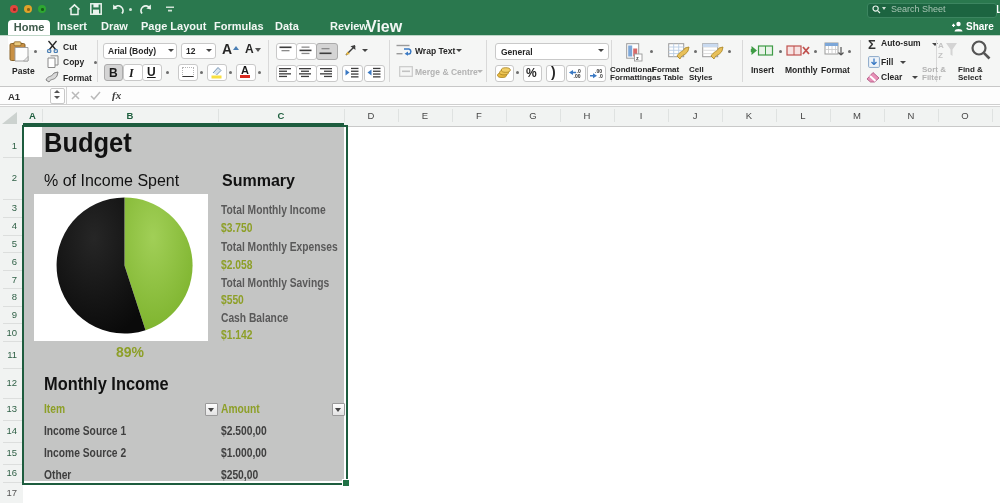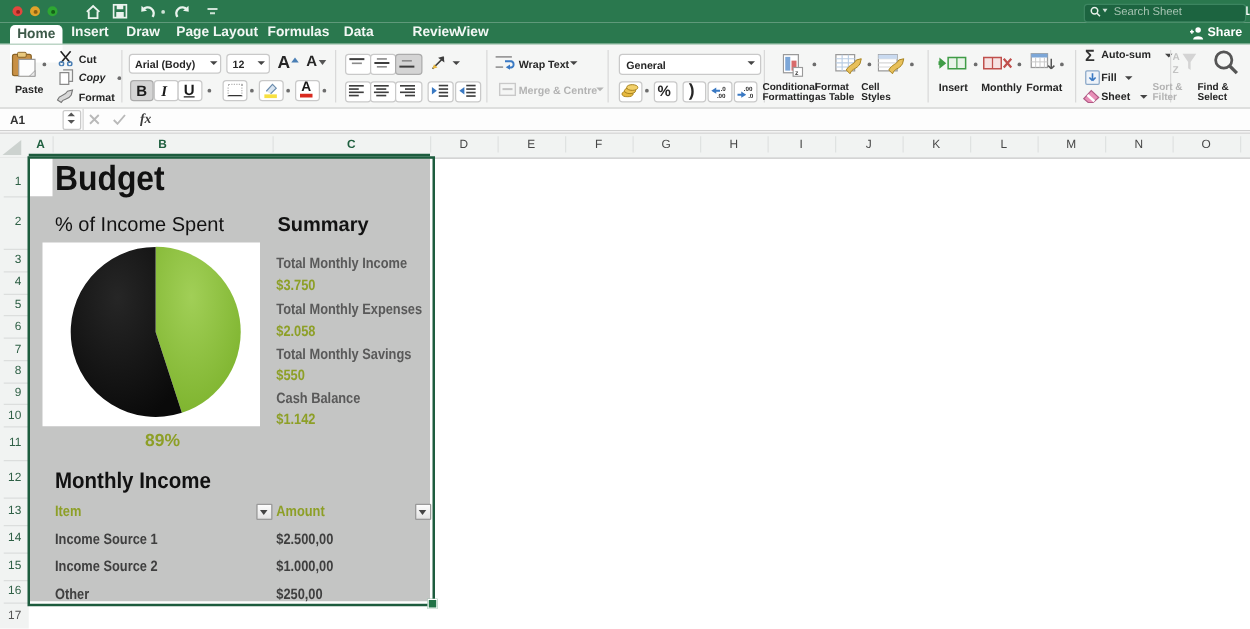--- a/index.html
+++ b/index.html
@@ -63,21 +63,21 @@
 <div class="a tb" style="left:0;top:18px;width:1000px;height:17px;"></div>
 <div class="a" style="left:0;top:35px;width:1000px;height:1px;background:#bdd5c6;"></div>
 <div class="a" style="left:8px;top:20px;width:42px;height:15px;background:#fff;border-radius:4px 4px 0 0;"></div>
 <div class="a" style="left:8px;top:20px;width:42px;height:15px;text-align:center;line-height:15px;font-size:11px;font-weight:700;color:#3e5a4a;">Home</div>
 <div class="a" style="left:57px;top:18px;font-size:11px;font-weight:700;color:#f2f7f4;line-height:17px;">Insert</div>
 <div class="a" style="left:101px;top:18px;font-size:11px;font-weight:700;color:#f2f7f4;line-height:17px;">Draw</div>
 <div class="a" style="left:141px;top:18px;font-size:11px;font-weight:700;color:#f2f7f4;line-height:17px;">Page Layout</div>
 <div class="a" style="left:214px;top:18px;font-size:11px;font-weight:700;color:#f2f7f4;line-height:17px;">Formulas</div>
 <div class="a" style="left:275px;top:18px;font-size:11px;font-weight:700;color:#f2f7f4;line-height:17px;">Data</div>
 <div class="a" style="left:330px;top:18px;font-size:11px;font-weight:700;color:#f2f7f4;line-height:17px;">Review</div>
-<div class="a" style="left:366px;top:18px;font-size:11px;font-weight:700;color:#f2f7f4;line-height:17px;">View</div>
+<div class="a" style="left:366px;top:18px;font-size:16px;font-weight:700;color:#f2f7f4;line-height:17px;">View</div>
 <svg class="a" style="left:952px;top:21px;" width="12" height="11" viewBox="0 0 12 11">
     <circle cx="6.5" cy="3" r="2.2" fill="#fff"></circle>
     <path d="M2.5 10.5 C2.5 7.2 10.5 7.2 10.5 10.5 Z" fill="#fff"></path>
     <path d="M1.5 2.8 v3.2 M0 4.4 h3.1" stroke="#fff" stroke-width="1.2"></path>
   </svg>
 <div class="a" style="left:966px;top:21px;font-size:10px;font-weight:700;color:#fff;">Share</div>
 
 <div class="a" style="left:0;top:36px;width:1000px;height:50px;background:#f5f6f5;border-bottom:1px solid #c7c7c7;"></div>
 <div class="a" style="left:8px;top:36px;width:42px;height:14px;background:#fff;"></div>
 <svg class="a" style="left:9px;top:41px;" width="20" height="21" viewBox="0 0 20 21">
@@ -91,21 +91,21 @@
 <svg class="a" style="left:46px;top:40px;" width="13" height="13" viewBox="0 0 13 13">
 <path d="M2.5 1 L10 10 M10.5 1 L3 10" stroke="#222" stroke-width="1.3"></path>
 <circle cx="3.2" cy="11" r="1.7" fill="none" stroke="#4a7fb5" stroke-width="1.2"></circle>
 <circle cx="9.8" cy="11" r="1.7" fill="none" stroke="#4a7fb5" stroke-width="1.2"></circle>
   </svg>
 <div class="rlab" style="left:63px;top:42px;">Cut</div>
 <svg class="a" style="left:47px;top:55px;" width="12" height="13" viewBox="0 0 12 13">
 <path d="M1 3 H8 V12.5 H1 Z" fill="#fff" stroke="#8a8a8a" stroke-width="1"></path>
 <path d="M3.5 0.8 H11 V10 H8" fill="none" stroke="#8a8a8a" stroke-width="1"></path>
   </svg>
-<div class="rlab" style="left:63px;top:57px;font-style:italic;">Copy</div>
+<div class="rlab" style="left:63px;top:57px;">Copy</div>
 <div class="dot" style="left:94px;top:61px;"></div>
 <svg class="a" style="left:45px;top:71px;" width="15" height="12" viewBox="0 0 15 12">
 <path d="M1 9 C3 4 6 7 9 2 L13 1 L12 5 C9 10 6 7 4 11 Z" fill="#d8d8d8" stroke="#777" stroke-width="0.9"></path>
   </svg>
 <div class="rlab" style="left:63px;top:73px;">Format</div>
 <div class="sep" style="left:97px;"></div>
 <div class="btn" style="left:103px;top:43px;width:72px;height:14px;"></div>
 <div class="rlab" style="left:108px;top:46px;">Arial (Body)</div>
 <div class="a" style="left:168px;top:49px;width:0;height:0;border-left:3px solid transparent;border-right:3px solid transparent;border-top:3.8px solid #444;"></div>
 <div class="btn" style="left:181px;top:43px;width:33px;height:14px;"></div>
@@ -292,21 +292,21 @@
 <svg class="a" style="left:868px;top:56px;" width="12" height="12" viewBox="0 0 12 12">
 <rect x="0.6" y="0.6" width="10.8" height="10.8" rx="1" fill="#eef3f9" stroke="#8aa8c8" stroke-width="1"></rect>
 <path d="M6 2.5 V8 M6 8.5 L3.5 6 M6 8.5 L8.5 6" stroke="#3a79c3" stroke-width="1.3" fill="none"></path>
   </svg>
 <div class="rlab" style="left:881px;top:57px;">Fill</div>
 <div class="a" style="left:900px;top:61px;width:0;height:0;border-left:3px solid transparent;border-right:3px solid transparent;border-top:3.8px solid #444;"></div>
 <svg class="a" style="left:866px;top:71px;" width="14" height="12" viewBox="0 0 14 12">
 <path d="M1 8 L7 1.5 L13 7 L8.5 11 H4.5 Z" fill="#e88fb7" stroke="#b05a85" stroke-width="0.9"></path>
 <path d="M4 5 L9.5 10" stroke="#fff" stroke-width="2"></path>
   </svg>
-<div class="rlab" style="left:881px;top:72px;">Sheet</div>
+<div class="rlab" style="left:881px;top:72px;">Clear</div>
 <div class="a" style="left:912px;top:76px;width:0;height:0;border-left:3px solid transparent;border-right:3px solid transparent;border-top:3.8px solid #444;"></div>
 <div class="sep" style="left:936px;"></div>
 <svg class="a" style="left:938px;top:40px;" width="20" height="20" viewBox="0 0 20 20">
 <text x="0" y="8" font-size="8" font-weight="bold" fill="#c3c3c3" font-family="Liberation Sans">A</text>
 <text x="0" y="18" font-size="8" font-weight="bold" fill="#c3c3c3" font-family="Liberation Sans">Z</text>
 <path d="M8 3 H19 L14.5 9.5 V16 L12.5 14.5 V9.5 Z" fill="#d4d4d4"></path>
   </svg>
 <div class="rlab2 grey" style="left:922px;top:66px;width:52px;">Sort &amp;<br>Filter</div>
 <svg class="a" style="left:970px;top:39px;" width="22" height="22" viewBox="0 0 22 22">
 <circle cx="9" cy="9" r="6.5" fill="none" stroke="#555" stroke-width="2.2"></circle>

